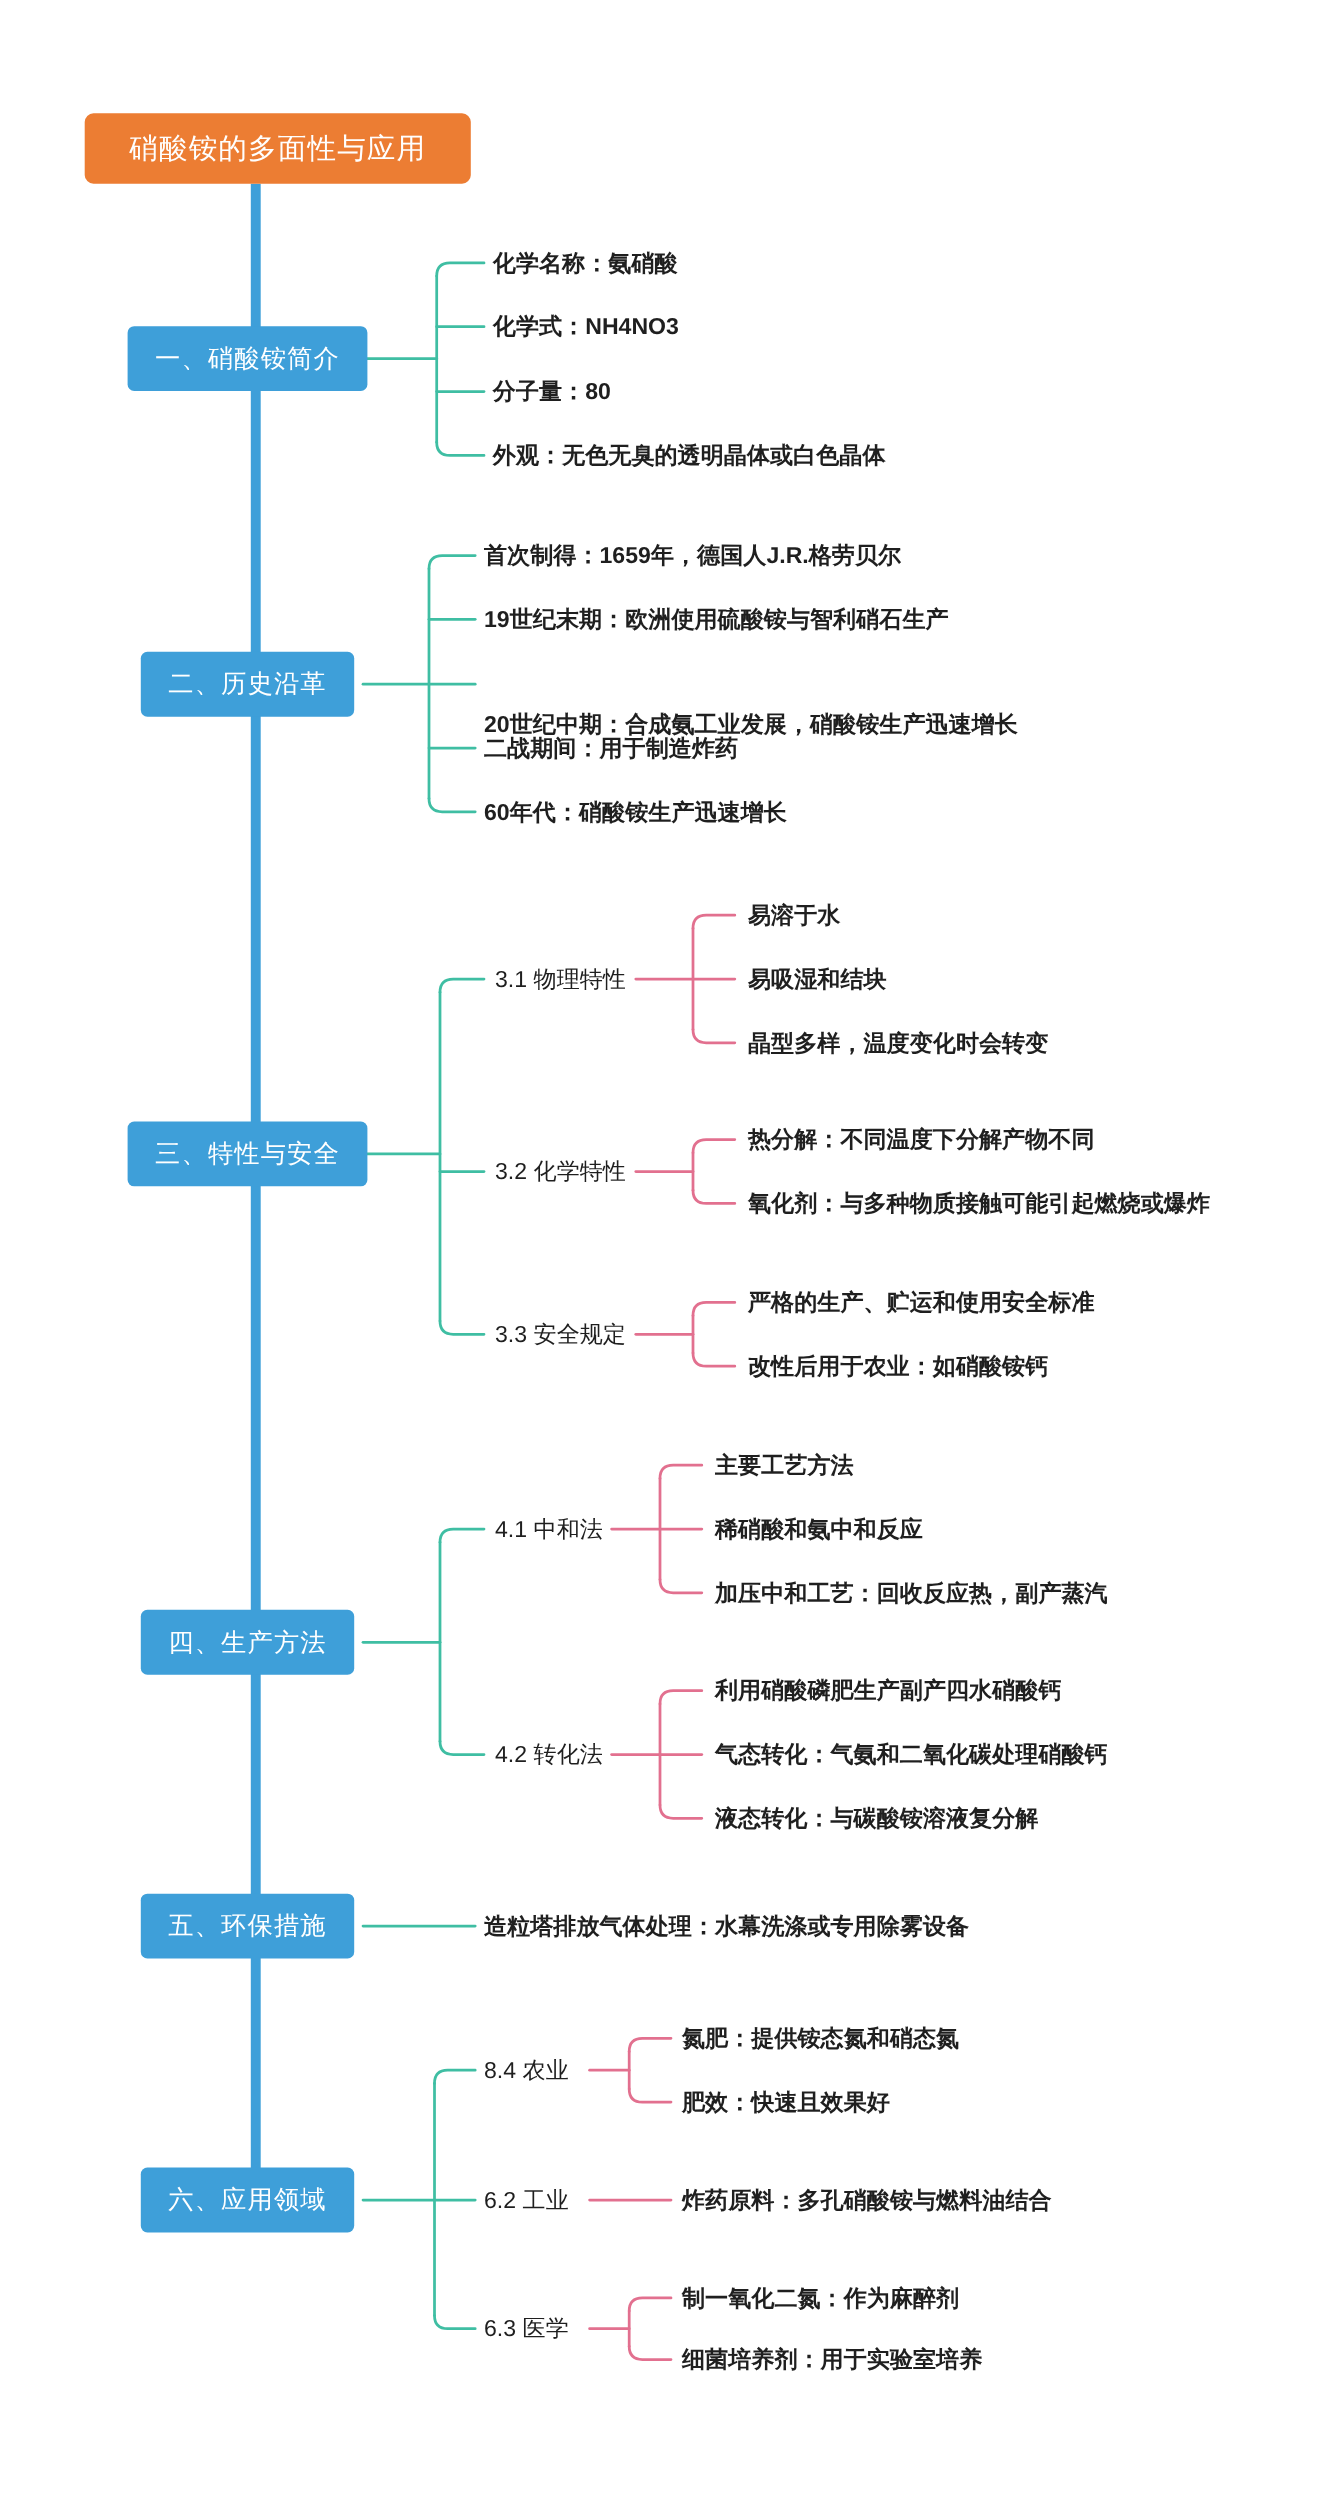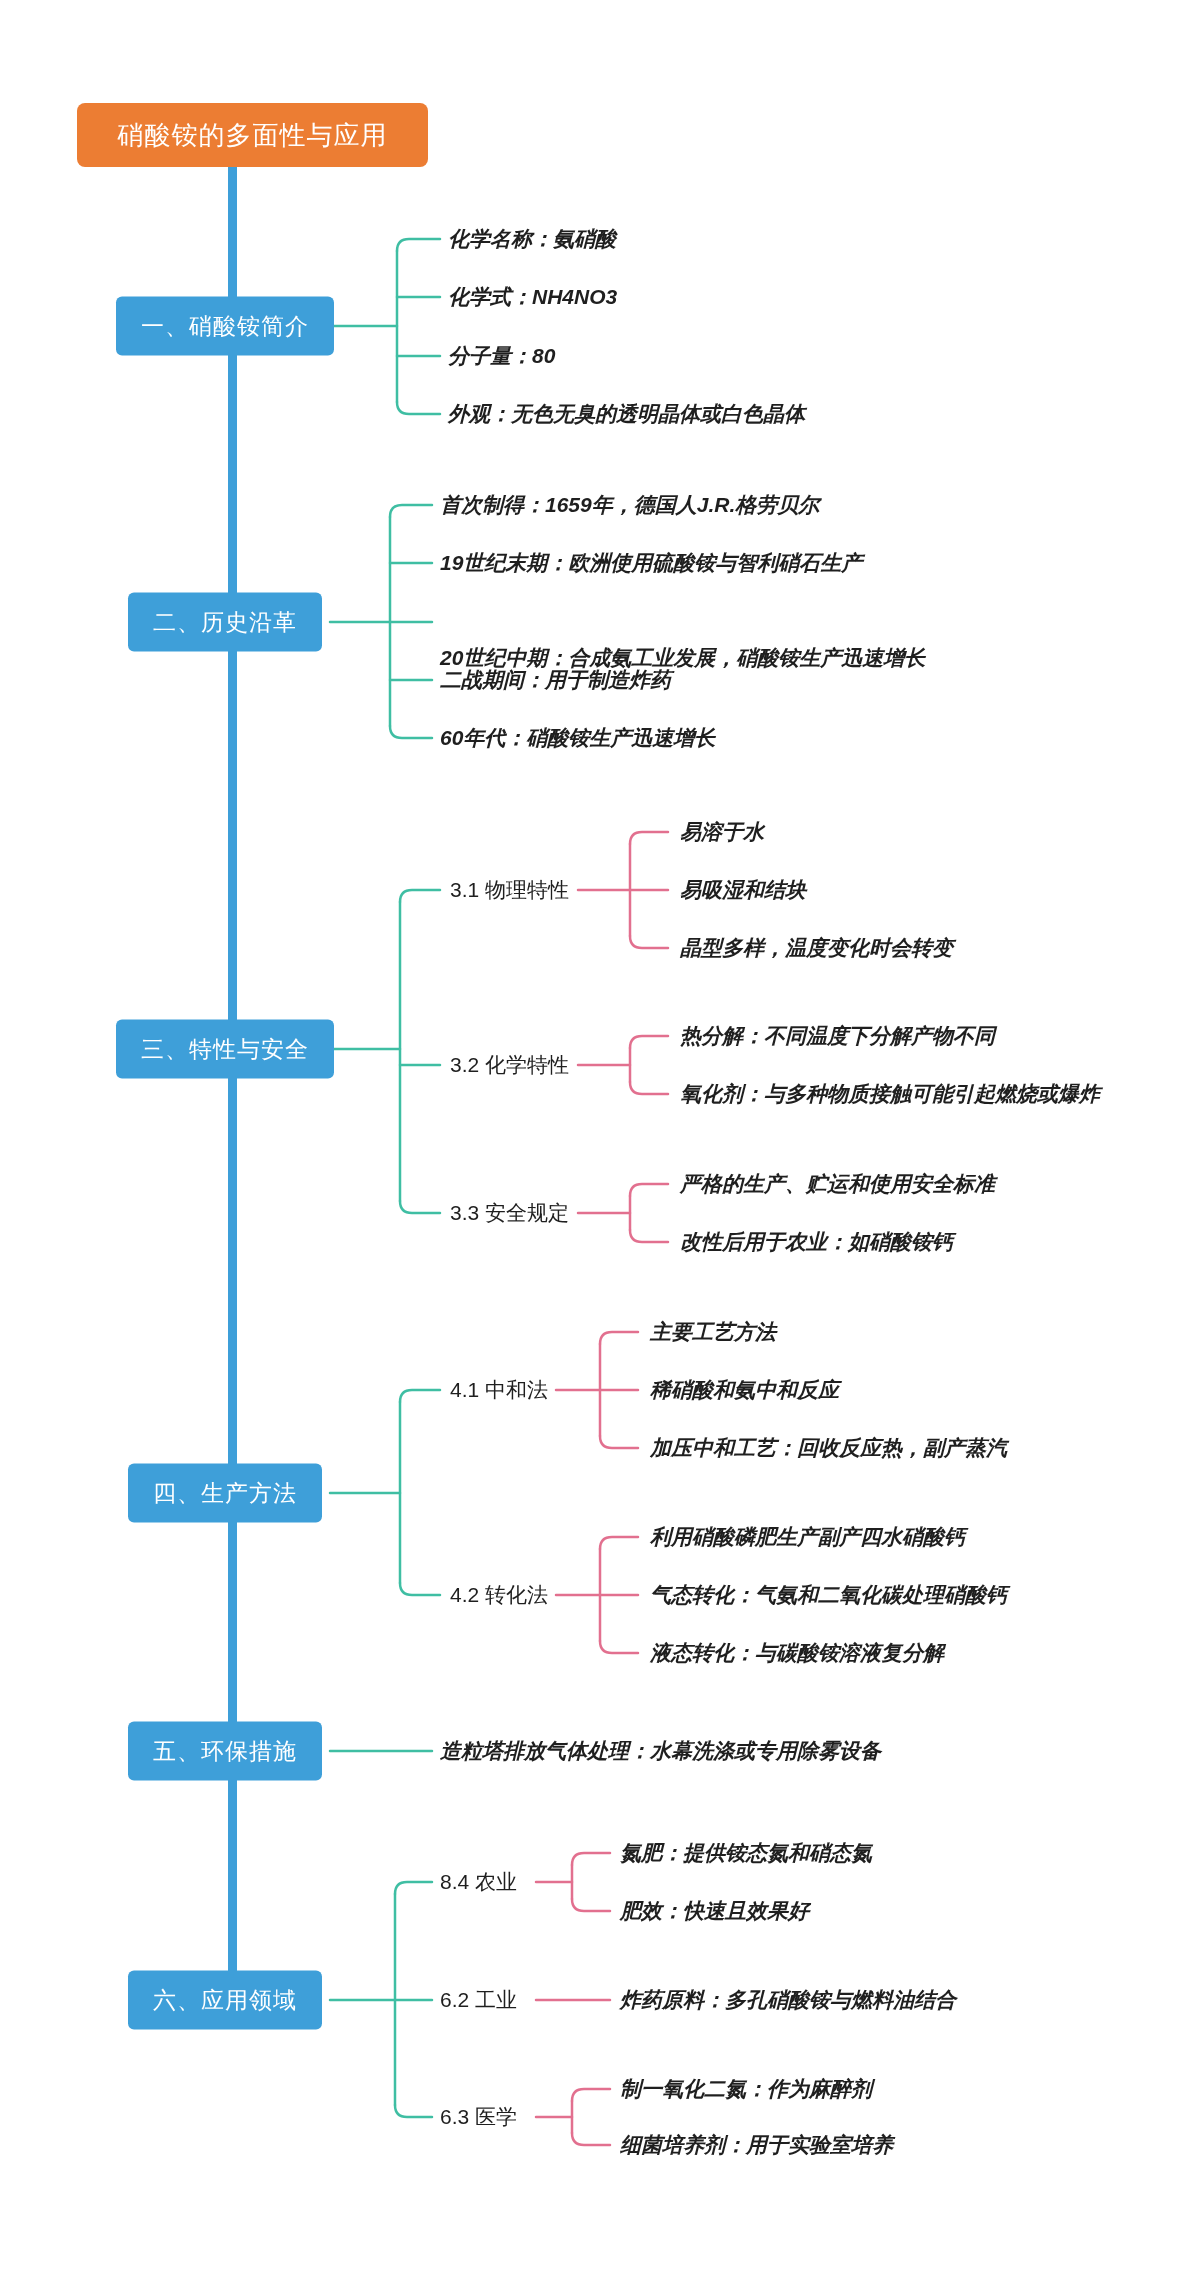--- a/index.html
+++ b/index.html
@@ -30,21 +30,21 @@
     position:absolute;left:225px;z-index:2;transform:translate(-50%,-50%);
     background:var(--branch-fill);border-radius:6px;color:var(--node-text);
     font-size:23px;letter-spacing:1px;padding:14px 25px;white-space:nowrap;font-family:Liberation Mono, monospace;
   }
   .node-sub{
     position:absolute;z-index:2;transform:translateY(-50%);
     color:var(--leaf-text);font-size:21px;font-weight:400;white-space:nowrap;
   }
   .node-leaf{
     position:absolute;z-index:2;transform:translateY(-50%);
-    color:var(--leaf-text);font-size:21px;font-weight:700;white-space:nowrap;font-style:italic;
+    color:var(--leaf-text);font-size:21px;font-weight:700;white-space:nowrap;
   }
 </style>
 </head>
 <body>
 
 <svg id="connector-layer" viewBox="0 0 1200 2271" xmlns="http://www.w3.org/2000/svg">
 
   <path class="trunk" d="M232.5 167 V2029"></path>
 
   <g>

